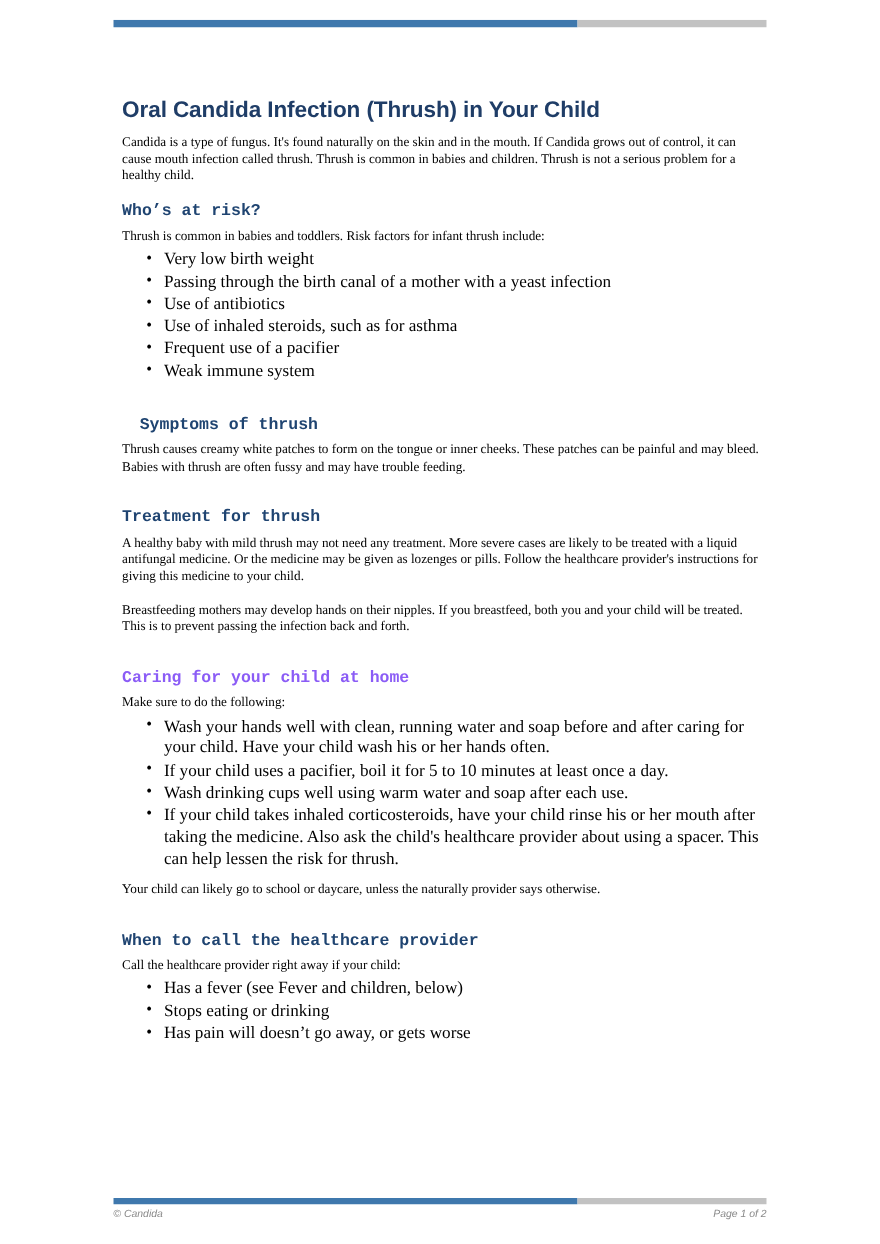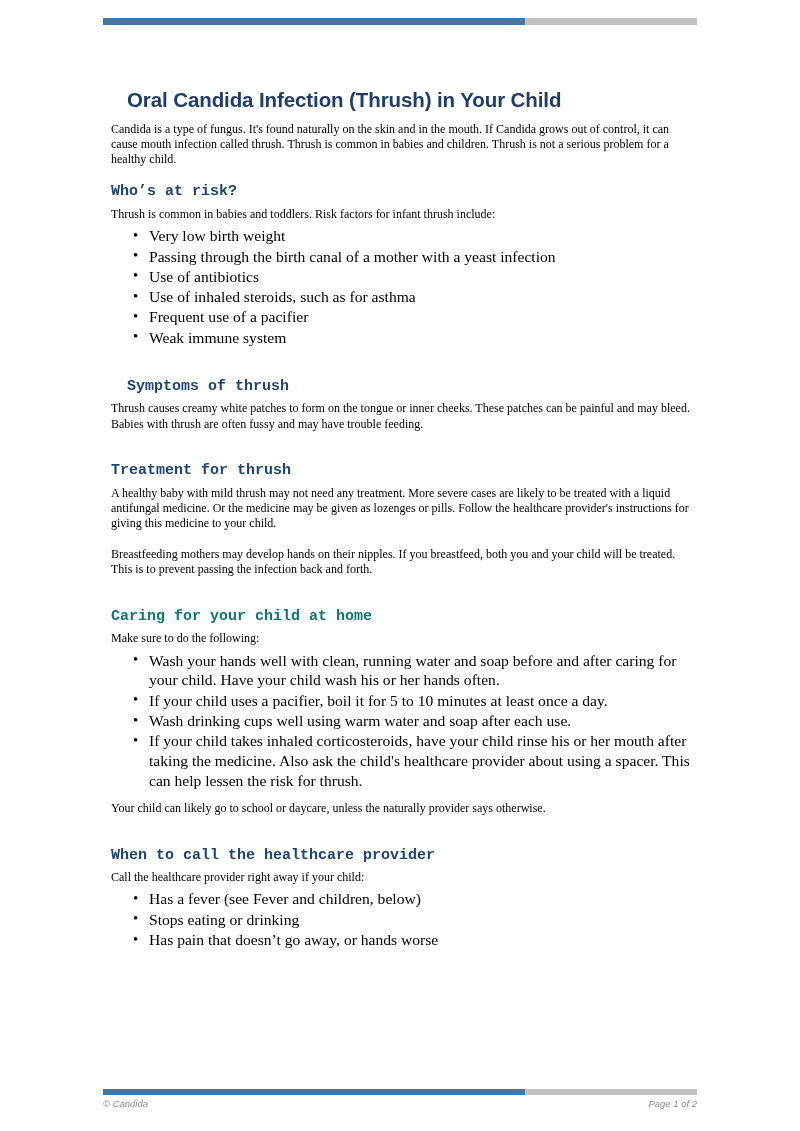--- a/index.html
+++ b/index.html
@@ -50,21 +50,21 @@
     left: 111px;
     top: 88px;
     width: 586px;
   }
 
   h1.doc-title {
     font-family: "Liberation Sans", "DejaVu Sans", sans-serif;
     font-size: 20.5px;
     font-weight: bold;
     color: #1f3d67;
-    margin: 0 0 9px 16px;
+    margin: 0 0 9px 0;
     letter-spacing: -0.1px;
     line-height: 1.2;
   }
 
   h2.section-heading {
     font-family: Liberation Mono, monospace;
     font-size: 15px;
     font-weight: bold;
     color: #1f4471;
     margin: 0 0 5px 0;
@@ -152,21 +152,21 @@
     <h2 class="section-heading spaced" style="color: rgb(31, 68, 113); margin-left: 16px;">Symptoms of thrush</h2>
 
     <p class="body-text">Thrush causes creamy white patches to form on the tongue or inner cheeks. These patches can be painful and may bleed. Babies with thrush are often fussy and may have trouble feeding.</p>
 
     <h2 class="section-heading spaced" style="color: rgb(31, 68, 113);">Treatment for thrush</h2>
 
     <p class="body-text gap-after">A healthy baby with mild thrush may not need any treatment. More severe cases are likely to be treated with a liquid antifungal medicine. Or the medicine may be given as lozenges or pills. Follow the healthcare provider's instructions for giving this medicine to your child.</p>
 
     <p class="body-text">Breastfeeding mothers may develop hands on their nipples. If you breastfeed, both you and your child will be treated. This is to prevent passing the infection back and forth.</p>
 
-    <h2 class="section-heading spaced" style="color: #0f766e;">Caring for your child at home</h2>
+    <h2 class="section-heading spaced" style="color: #8b5cf6;">Caring for your child at home</h2>
 
     <p class="body-text">Make sure to do the following:</p>
 
     <ul class="bullets">
       <li>Wash your hands well with clean, running water and soap before and after caring for your child. Have your child wash his or her hands often.</li>
       <li>If your child uses a pacifier, boil it for 5 to 10 minutes at least once a day.</li>
       <li>Wash drinking cups well using warm water and soap after each use.</li>
       <li>If your child takes inhaled corticosteroids, have your child rinse his or her mouth after taking the medicine. Also ask the child's healthcare provider about using a spacer. This can help lessen the risk for thrush.</li>
     </ul>
 
@@ -174,21 +174,21 @@
 
     <p class="body-text">Your child can likely go to school or daycare, unless the naturally provider says otherwise.</p>
 
     <h2 class="section-heading spaced" style="color: rgb(31, 68, 113);">When to call the healthcare provider</h2>
 
     <p class="body-text">Call the healthcare provider right away if your child:</p>
 
     <ul class="bullets">
       <li>Has a fever (see Fever and children, below)</li>
       <li>Stops eating or drinking</li>
-      <li>Has pain that doesn’t go away, or hands worse</li>
+      <li>Has pain will doesn’t go away, or gets worse</li>
     </ul>
 
   </div>
 
   <div class="rule rule-bottom">
     <div class="seg-blue" id="bottom-blue" style="width: 71%; background: rgb(63, 120, 173);"></div>
     <div class="seg-grey" style="background: rgb(194, 194, 194);"></div>
   </div>
 
   <div class="footer" style="color: rgb(138, 138, 138);">

